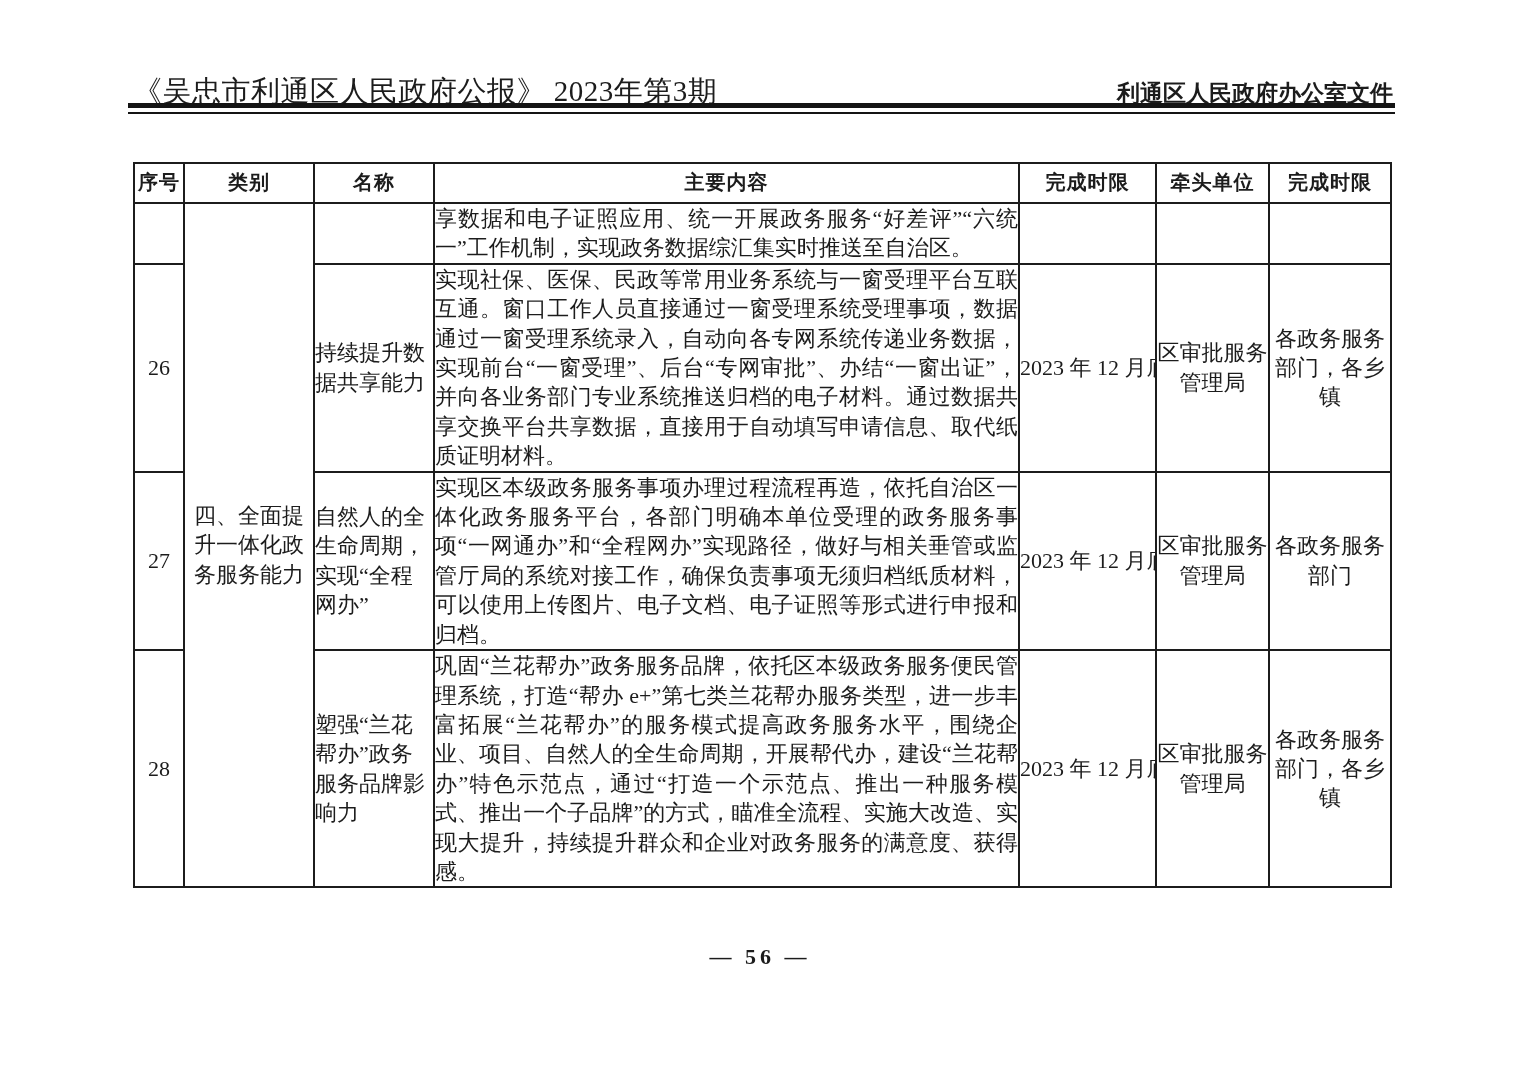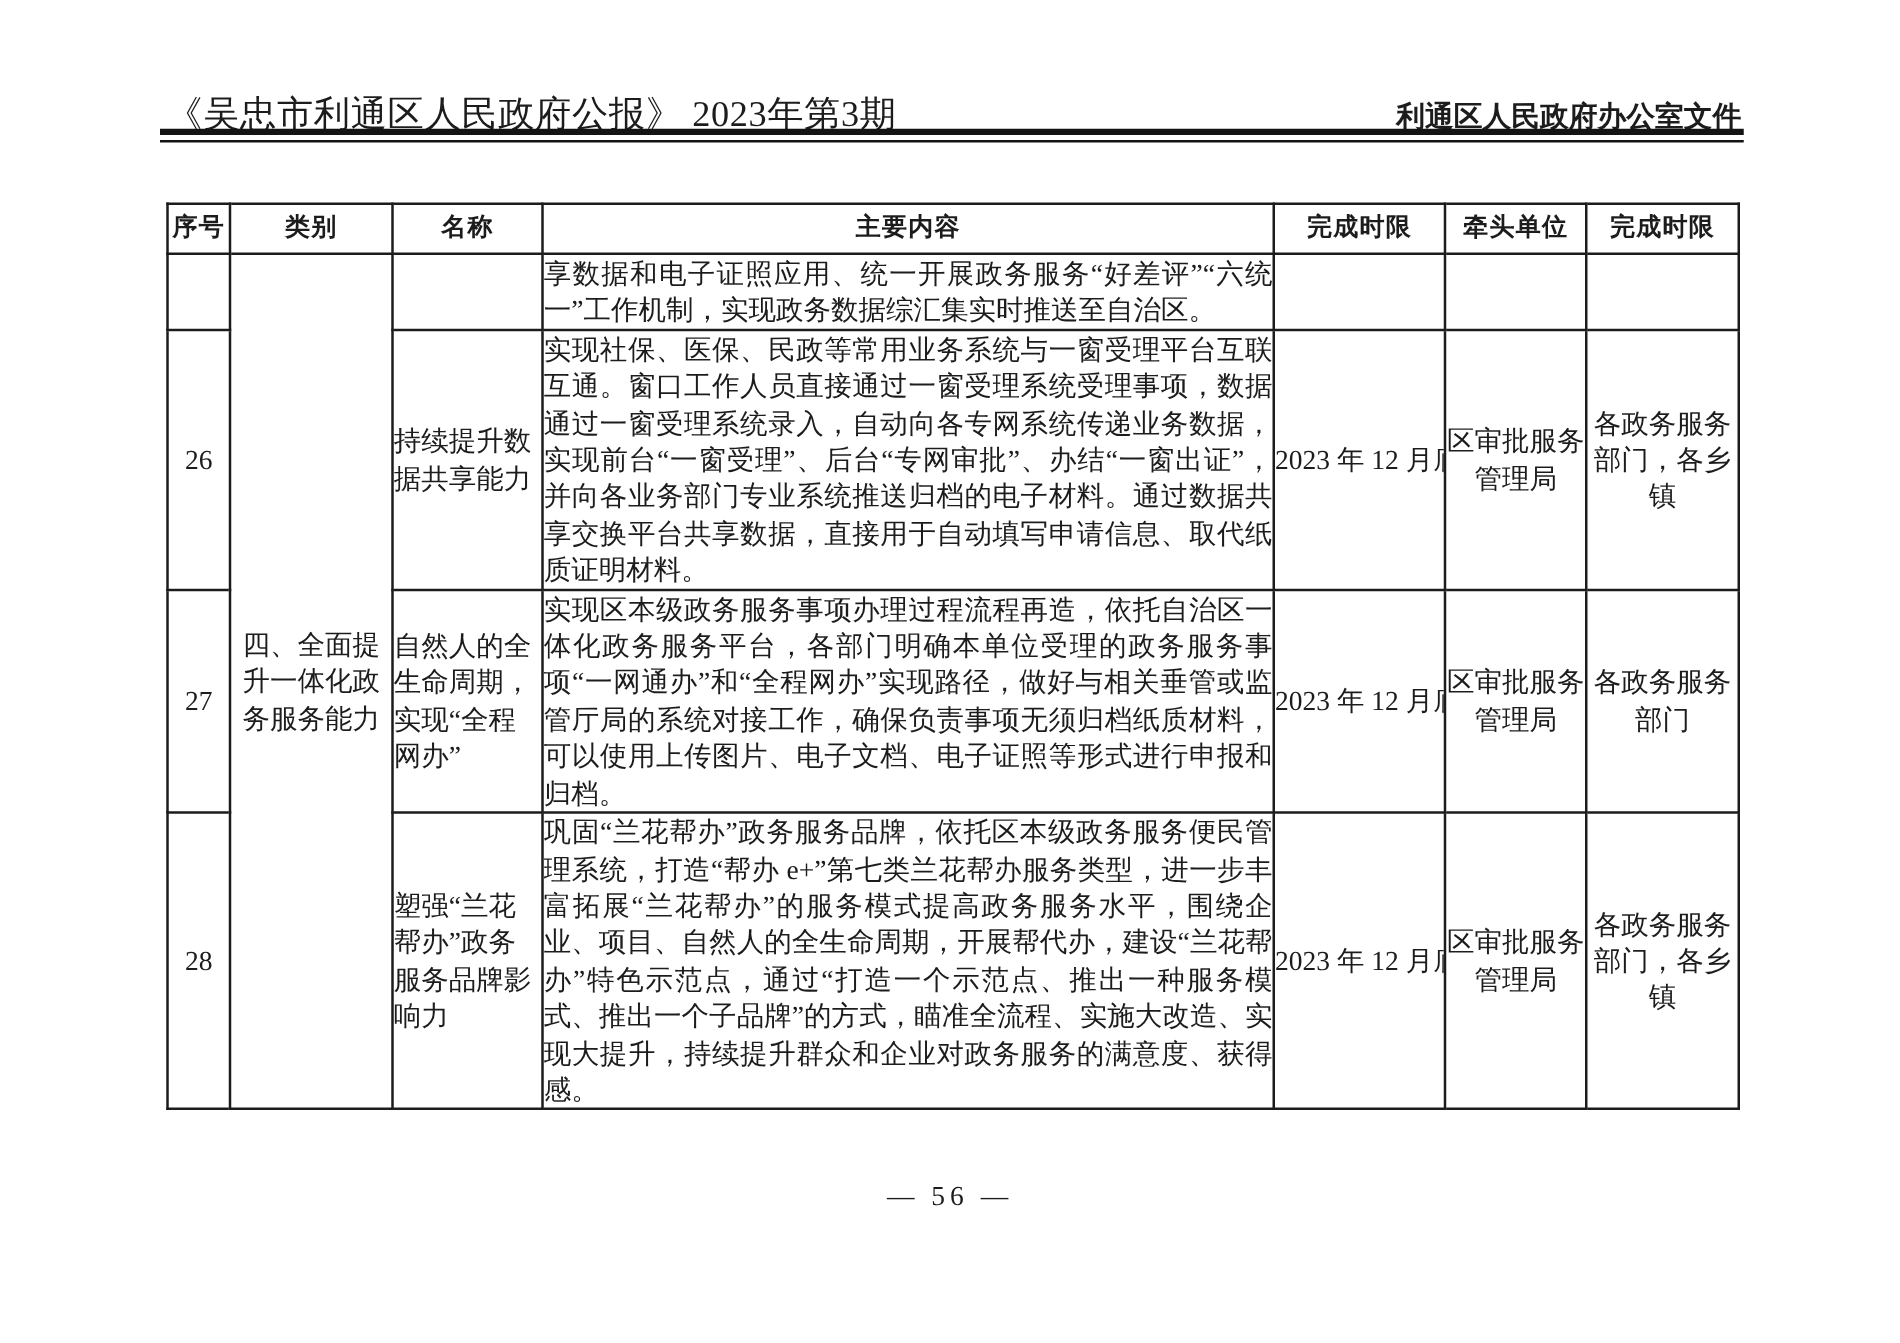--- a/index.html
+++ b/index.html
@@ -93,21 +93,21 @@
   .row-26    { height: 177px; }
   .row-27    { height: 148px; }
   .row-28    { height: 200px; }
   .page-footer {
     position: absolute;
     left: 0;
     top: 944px;
     width: 100%;
     text-align: center;
     font-size: 22px;
-    font-weight: 400;
+    font-weight: 700;
     letter-spacing: 4px;
   }
 </style>
 </head>
 <body>
 
 <div class="page-header-left">《吴忠市利通区人民政府公报》  2023年第3期</div>
 <div class="page-header-right">利通区人民政府办公室文件</div>
 <div class="rule-thick"></div>
 <div class="rule-thin"></div>

